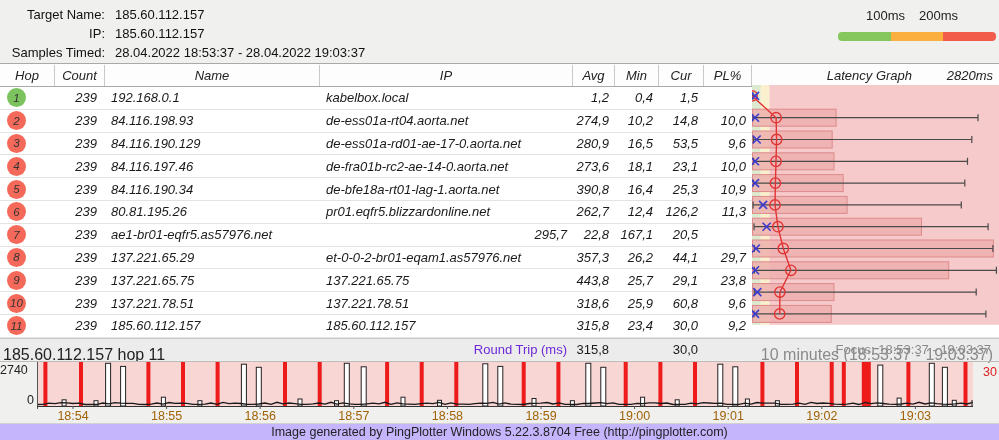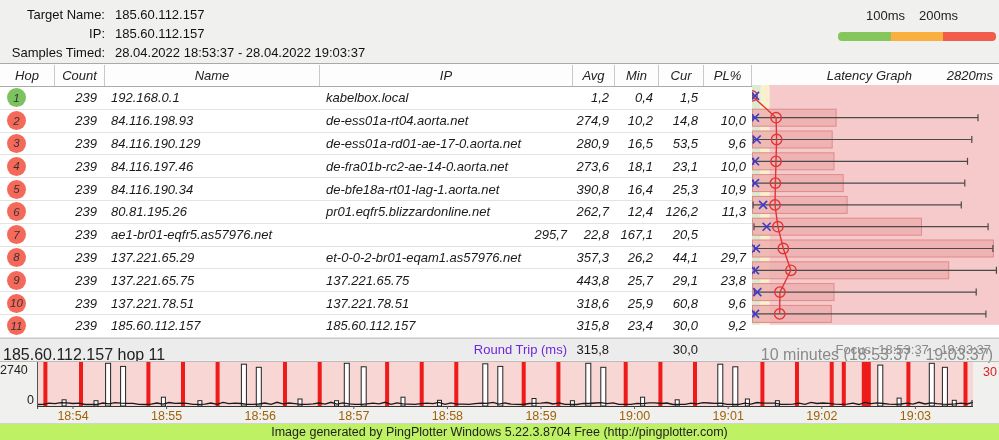--- a/index.html
+++ b/index.html
@@ -51,21 +51,21 @@
   .tl-host{position:absolute;left:3px;color:#222;}
   .tl-range{position:absolute;right:6px;color:#8a8a8a;}
   .tl-plotwrap{position:relative;height:47px;border-top:1px solid #bbbbb9;}
   .tl-ymax{position:absolute;left:0;top:1px;width:34px;text-align:left;font-size:12.5px;color:#222;}
   .tl-ymin{position:absolute;left:0;bottom:2px;width:34px;text-align:right;font-size:12.5px;color:#222;}
   .tl-cur{position:absolute;right:2px;top:3px;color:#e02020;font-size:12.5px;}
   .tl-svg{position:absolute;left:37px;top:0;}
   .tl-xlabels{position:relative;height:15px;}
   .tl-xlabels span{position:absolute;transform:translateX(-50%);color:#a16207;font-size:12.5px;top:0;}
   
-  .footer{position:absolute;bottom:0;left:0;width:999px;height:16px;background:#bef264;
+  .footer{position:absolute;bottom:0;left:0;width:999px;height:16px;background:#c4b5fd;
     border-top:1px solid #d2d2d0;text-align:center;font-size:12.5px;line-height:16px;color:#222;}
 </style>
 </head>
 <body>
 
 <div class="top">
   <div class="hdr-row" style="top:7px;">
     <div class="hdr-label">Target Name:</div>
     <div class="hdr-value">185.60.112.157</div>
   </div>

